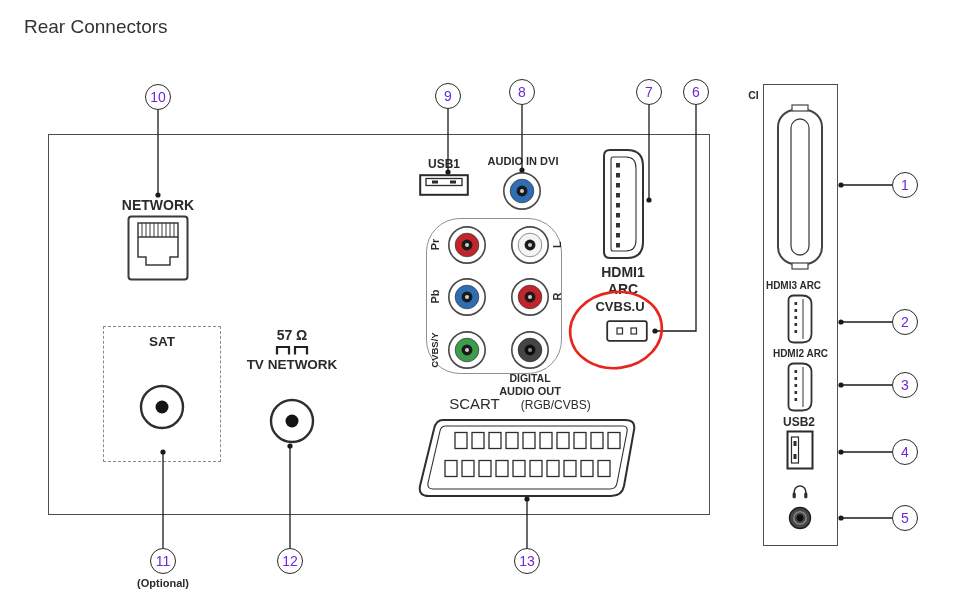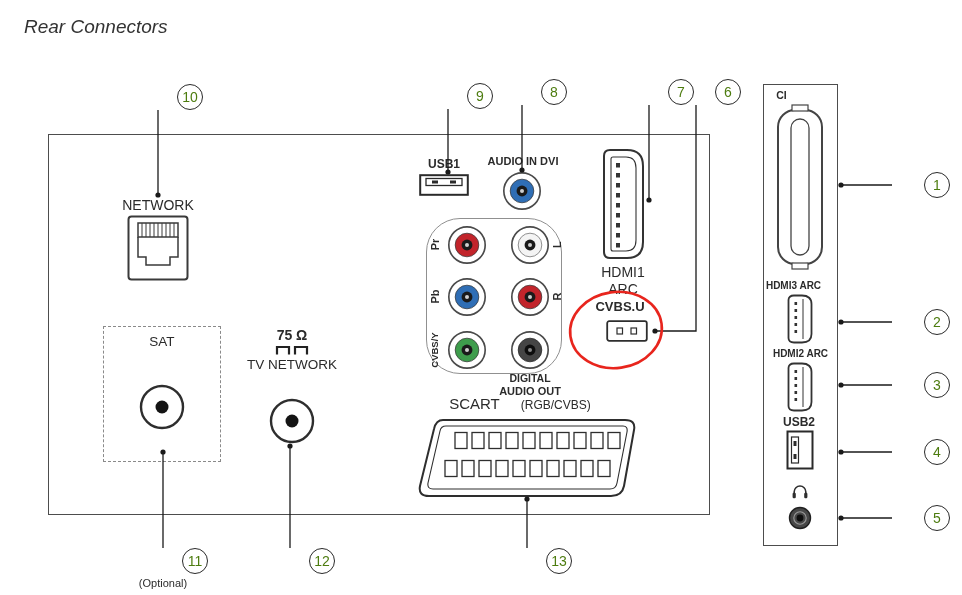--- a/index.html
+++ b/index.html
@@ -1,25 +1,25 @@
 <!DOCTYPE html>
 <html lang="en"><head>
 <meta charset="utf-8">
 <title>TV Connectors Diagram</title>
 <style>
   * { margin:0; padding:0; box-sizing:border-box; }
   body { background:#ffffff; font-family:"Liberation Sans", sans-serif; }
   .canvas { position:relative; width:962px; height:595px; background:#fff; color:#2b2b2b; overflow:hidden; }
-  .title { position:absolute; font-size:19px; color:#333;font-style:italic; }
+  .title { position:absolute; font-size:19px; color:#333; }
   .panel { position:absolute; border:1.5px solid #4d4d4d; background:#fff; }
   .panel-dashed { position:absolute; border:1.5px dashed #8a8a8a; background:#fff; }
   .callout { position:absolute; width:26px; height:26px; border:1.5px solid #2a2a2a; border-radius:50%;
              background:#fff; display:flex; align-items:center; justify-content:center;
-             font-size:14px; color:#4d7c0f; z-index:6;margin-left:32px; }
-  .lbl { position:absolute; text-align:center; color:#2b2b2b; line-height:1.15; white-space:nowrap; }
+             font-size:14px; color:#6d28d9; z-index:6; }
+  .lbl { position:absolute; text-align:center; color:#2b2b2b; line-height:1.15; white-space:nowrap;font-weight:bold; }
   .b { font-weight:bold; }
   .rot { transform:rotate(-90deg); display:flex; align-items:center; justify-content:center; }
   .icon { position:absolute; display:block; }
   .overlay { position:absolute; left:0; top:0; z-index:5; pointer-events:none; }
   .cluster { position:absolute; border:1px solid #909090; border-radius:34px; }
   .scart-row { position:absolute; display:flex; justify-content:center; align-items:baseline; gap:21px; }
 </style>
 </head>
 <body>
 
@@ -127,21 +127,21 @@
   <div class="lbl b" style="left:495px;top:372px;width:70px;font-size:10.5px">DIGITAL</div>
   <div class="lbl b" style="left:486px;top:385px;width:88px;font-size:11px">AUDIO OUT</div>
 
   <div class="panel-dashed" style="left:103px;top:326px;width:118px;height:136px"></div>
   <div class="lbl" style="left:103px;top:334px;width:118px;font-size:13.5px">SAT</div>
   <svg class="icon" style="left:139px;top:384px" width="46" height="46" viewBox="0 0 46 46">
     <circle cx="23" cy="23" r="21" fill="#fff" stroke="#2e2e2e" stroke-width="2.4"></circle>
     <circle cx="23" cy="23" r="6.5" fill="#141414"></circle>
   </svg>
 
-  <div class="lbl b" style="left:252px;top:327px;width:80px;font-size:14px">75 Ω</div>
+  <div class="lbl b" style="left:252px;top:327px;width:80px;font-size:14px">57 Ω</div>
   <svg class="icon" style="left:274px;top:345px" width="36" height="10" viewBox="0 0 36 10">
     <path d="M3 9.5 V2 H15 V9.5 M21 9.5 V2 H33 V9.5" fill="none" stroke="#222" stroke-width="2.2"></path>
   </svg>
   <div class="lbl" style="left:237px;top:357px;width:110px;font-size:13.5px">TV NETWORK</div>
   <svg class="icon" style="left:269px;top:398px" width="46" height="46" viewBox="0 0 46 46">
     <circle cx="23" cy="23" r="21" fill="#fff" stroke="#2e2e2e" stroke-width="2.4"></circle>
     <circle cx="23" cy="23" r="6.5" fill="#141414"></circle>
   </svg>
 
   <div class="scart-row" style="left:400px;top:395px;width:240px">
@@ -168,21 +168,21 @@
         <rect x="84" y="43.5" width="12" height="16"></rect>
       <rect x="101" y="43.5" width="12" height="16"></rect>
         <rect x="118" y="43.5" width="12" height="16"></rect>
       <rect x="135" y="43.5" width="12" height="16"></rect>
         <rect x="152" y="43.5" width="12" height="16"></rect>
       <rect x="169" y="43.5" width="12" height="16"></rect>
         <rect x="186" y="43.5" width="12" height="16"></rect>
     </g>
   </svg>
 
-  <div class="lbl b" style="left:746px;top:89px;width:71px;font-size:10.5px">CI</div>
+  <div class="lbl b" style="left:718px;top:89px;width:71px;font-size:10.5px">CI</div>
   <svg class="icon" style="left:770px;top:103px" width="60" height="168" viewBox="0 0 60 168">
     <rect x="8" y="7" width="44" height="154" rx="17" fill="#fff" stroke="#444" stroke-width="2"></rect>
     <rect x="22" y="2" width="16" height="6" fill="#fff" stroke="#444" stroke-width="1.2"></rect>
     <rect x="22" y="160" width="16" height="6" fill="#fff" stroke="#444" stroke-width="1.2"></rect>
     <rect x="21" y="16" width="18" height="136" rx="9" fill="none" stroke="#444" stroke-width="1.3"></rect>
   </svg>
 
   <div class="lbl b" style="left:763px;top:280px;width:61px;font-size:10px">HDMI3 ARC</div>
   <svg class="icon" style="left:787px;top:294px" width="26" height="50" viewBox="0 0 26 50">
     <path d="M7 1.5 H15 Q24.5 1.5 24.5 10 V40 Q24.5 48.5 15 48.5 H7 Q1.5 48.5 1.5 44 V6 Q1.5 1.5 7 1.5 Z" fill="#fff" stroke="#333" stroke-width="1.8"></path>

